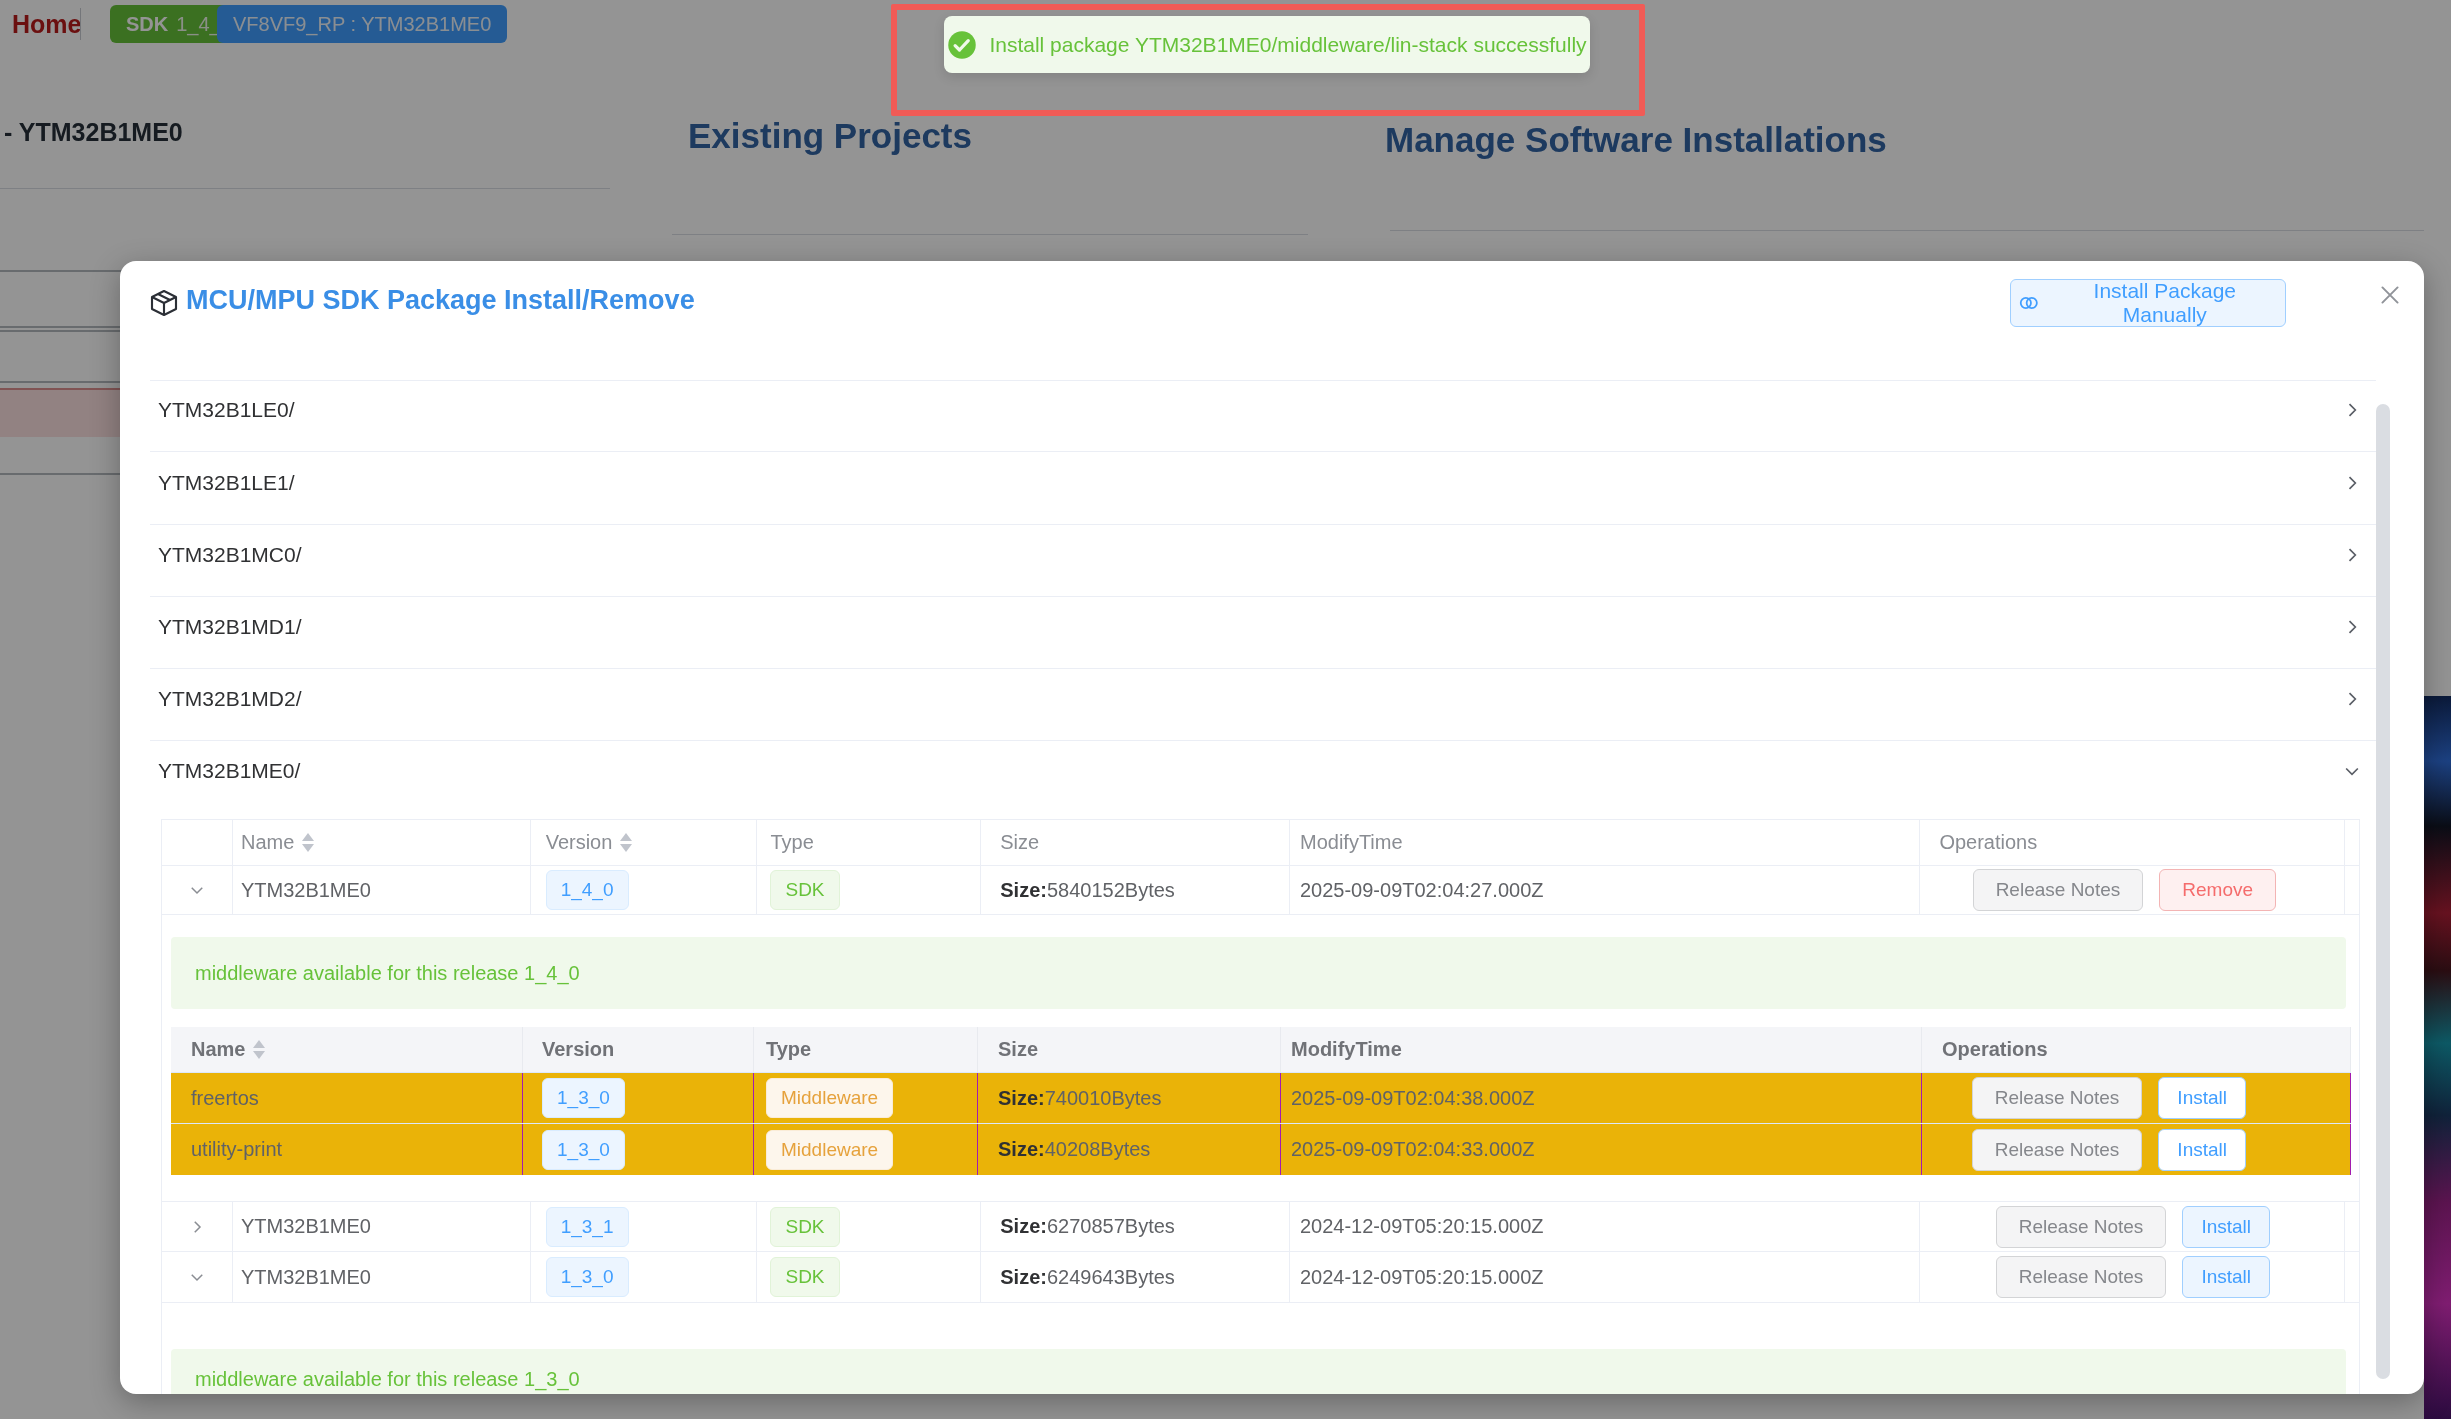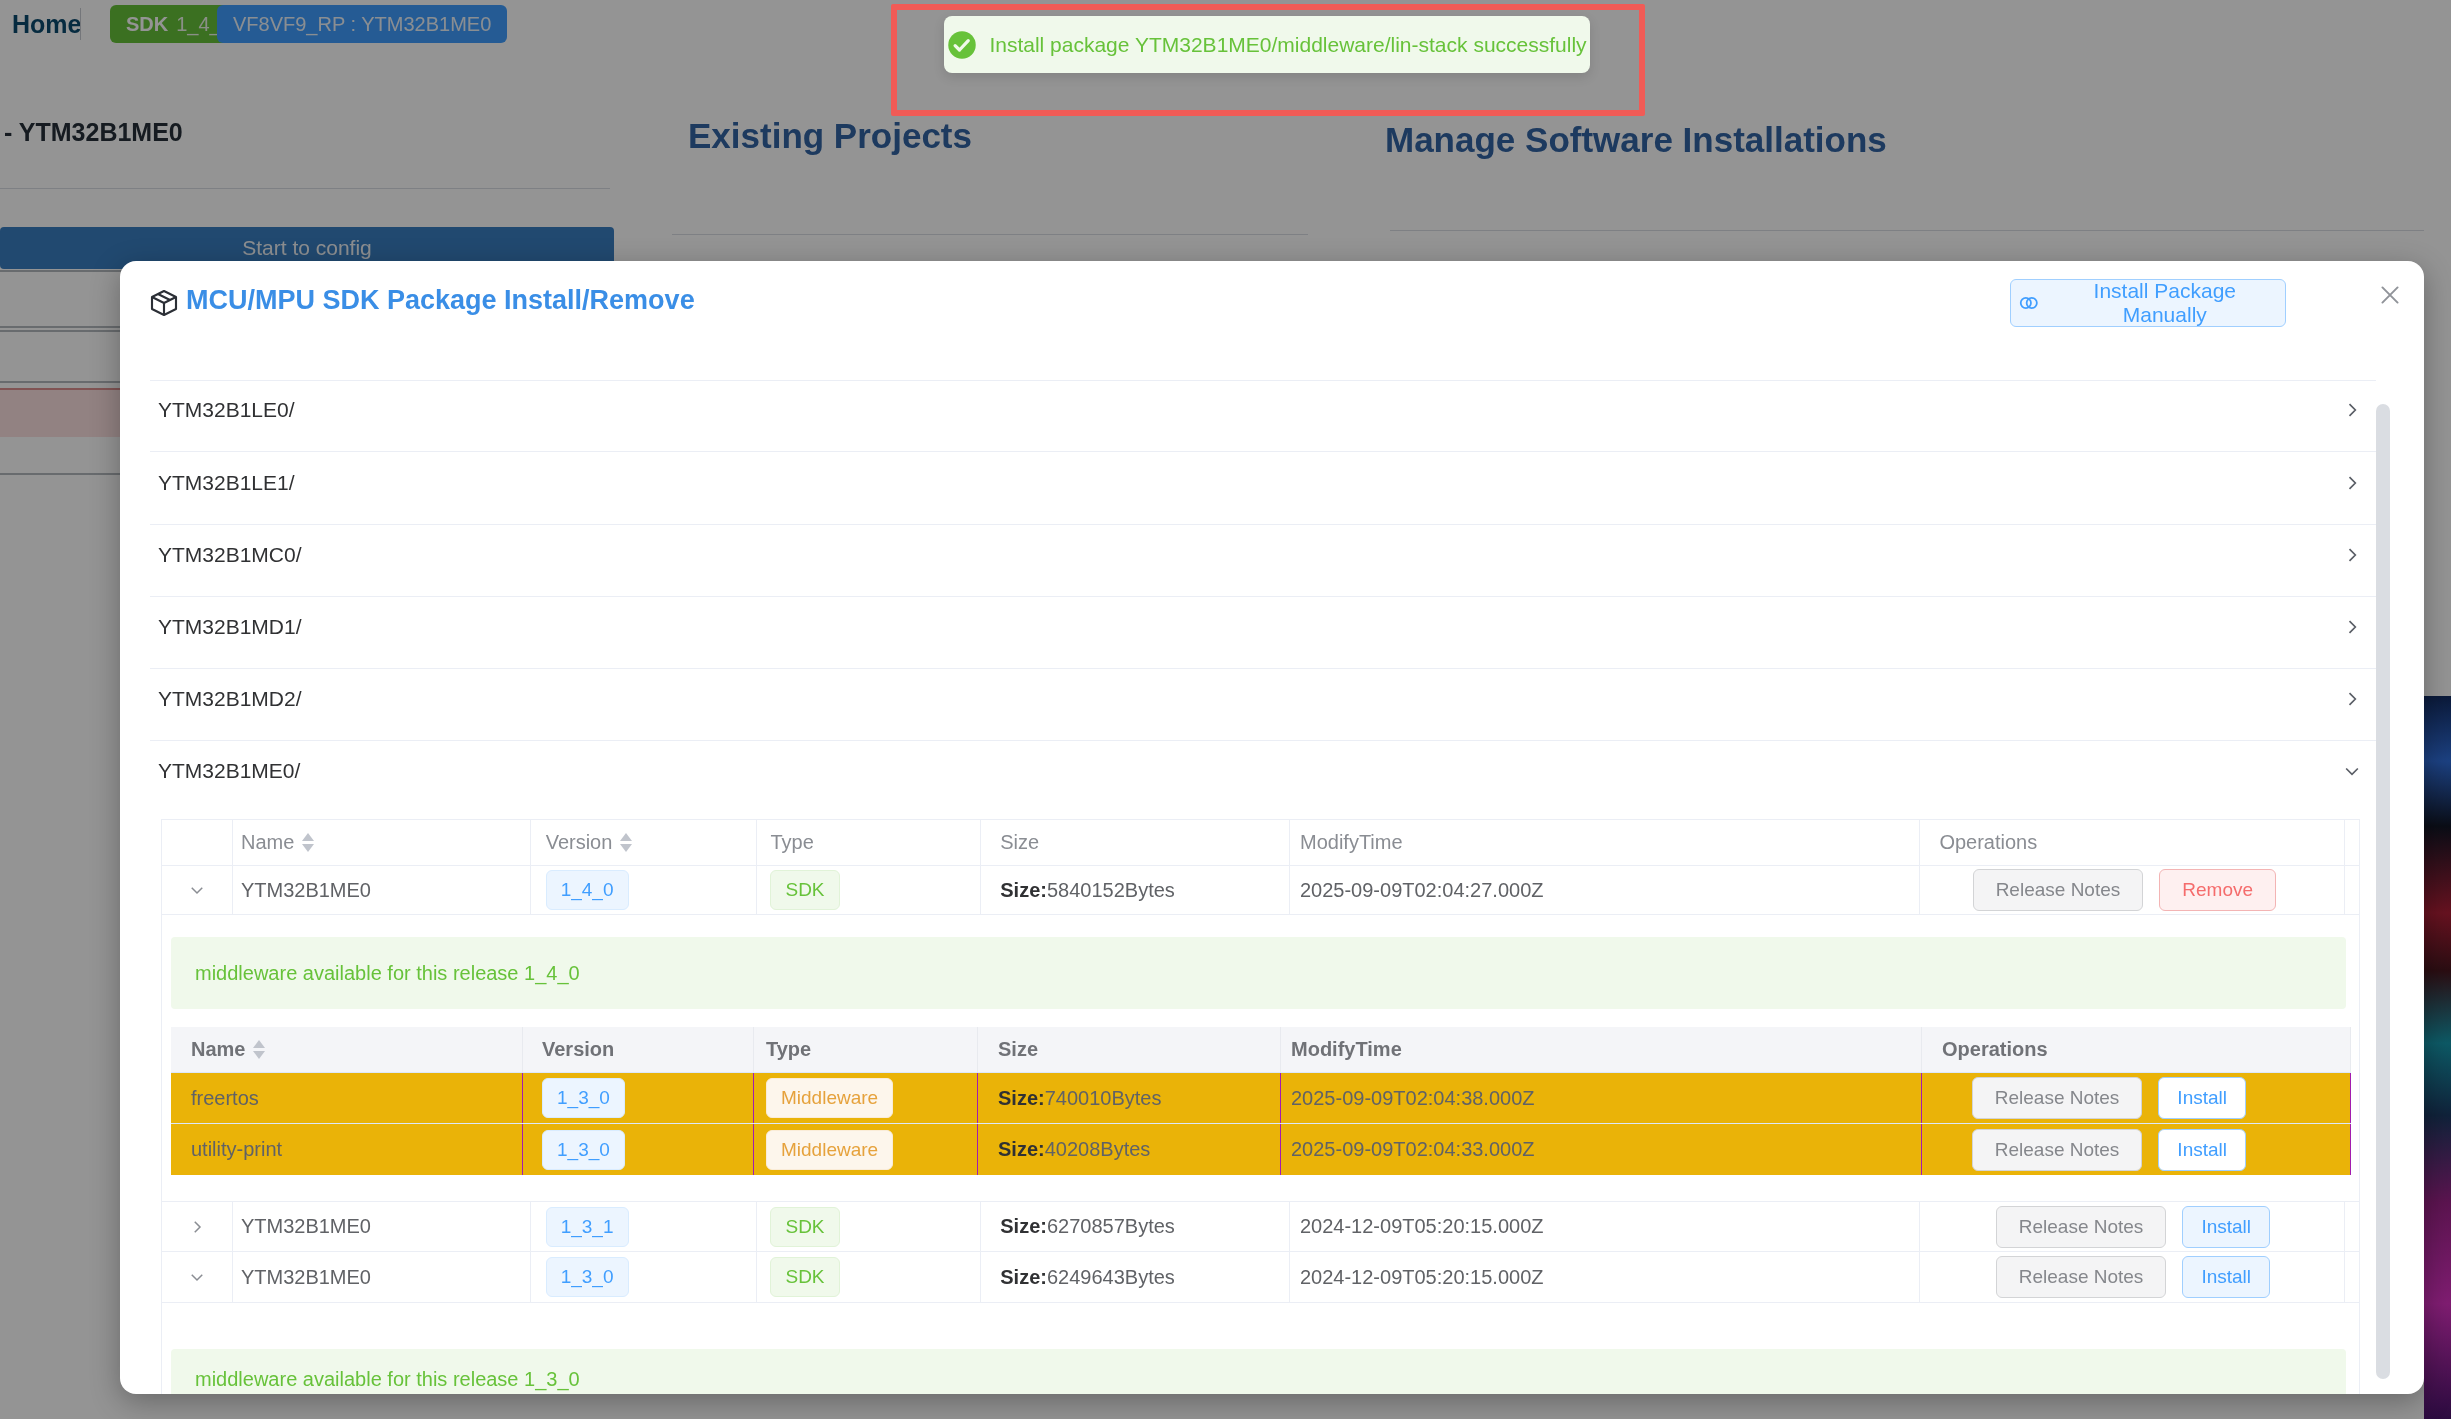--- a/index.html
+++ b/index.html
@@ -2,21 +2,21 @@
 <html><head>
 <meta charset="utf-8">
 <style>
   html,body{margin:0;padding:0;background:#666;}
   #page{position:relative;width:2451px;height:1419px;overflow:hidden;background:#fff;
         font-family:"Liberation Sans","DejaVu Sans",sans-serif;}
   .abs{position:absolute;}
 
   
   #bg{position:absolute;inset:0;background:#fff;}
-  .home-link{left:12px;top:10px;font-size:25px;font-weight:bold;color:#0c4a6e;}
+  .home-link{left:12px;top:10px;font-size:25px;font-weight:bold;color:#b91c1c;}
   .nav-sep{left:80px;top:8px;width:1px;height:32px;background:#c8ccd2;}
   .badge{display:flex;align-items:center;justify-content:center;height:38px;border-radius:6px;
          font-size:20px;color:#fff;padding:0 16px;}
   .badge-sdk{left:110px;top:5px;background:#67c23a;gap:8px;}
   .badge-sdk b{font-weight:bold;}
   .badge-sdk span{color:#eef6e8;}
   .badge-proj{left:217px;top:5px;background:#409eff;color:#eef4fb;}
   .dev-title{left:4px;top:118px;font-size:25px;font-weight:bold;color:#26303a;}
   .hline{height:1px;background:#d9dde3;}
   .h2{font-size:35px;font-weight:bold;color:#3264a4;}
@@ -114,21 +114,20 @@
     </div>
     <div class="abs badge badge-proj">VF8VF9_RP : YTM32B1ME0</div>
 
     <div class="abs dev-title">- YTM32B1ME0</div>
     <div class="abs hline" style="left:0;top:188px;width:610px;"></div>
     <div class="abs h2" style="left:688px;top:116px;">Existing Projects</div>
     <div class="abs h2" style="left:1385px;top:120px;">Manage Software Installations</div>
     <div class="abs hline" style="left:672px;top:234px;width:636px;"></div>
     <div class="abs hline" style="left:1390px;top:230px;width:1034px;"></div>
 
-    <div class="abs start-btn">Start to config</div>
     <div class="abs side-row" style="top:270px;height:54px;"></div>
     <div class="abs side-row" style="top:330px;height:49px;"></div>
     <div class="abs side-row sel" style="top:388px;height:47px;"></div>
     <div class="abs side-row" style="top:437px;height:36px;border-top:none;"></div>
   </div>
 
   <div id="overlay"></div>
   <div id="wallpaper"></div>
 
   <div class="abs" id="toast">

